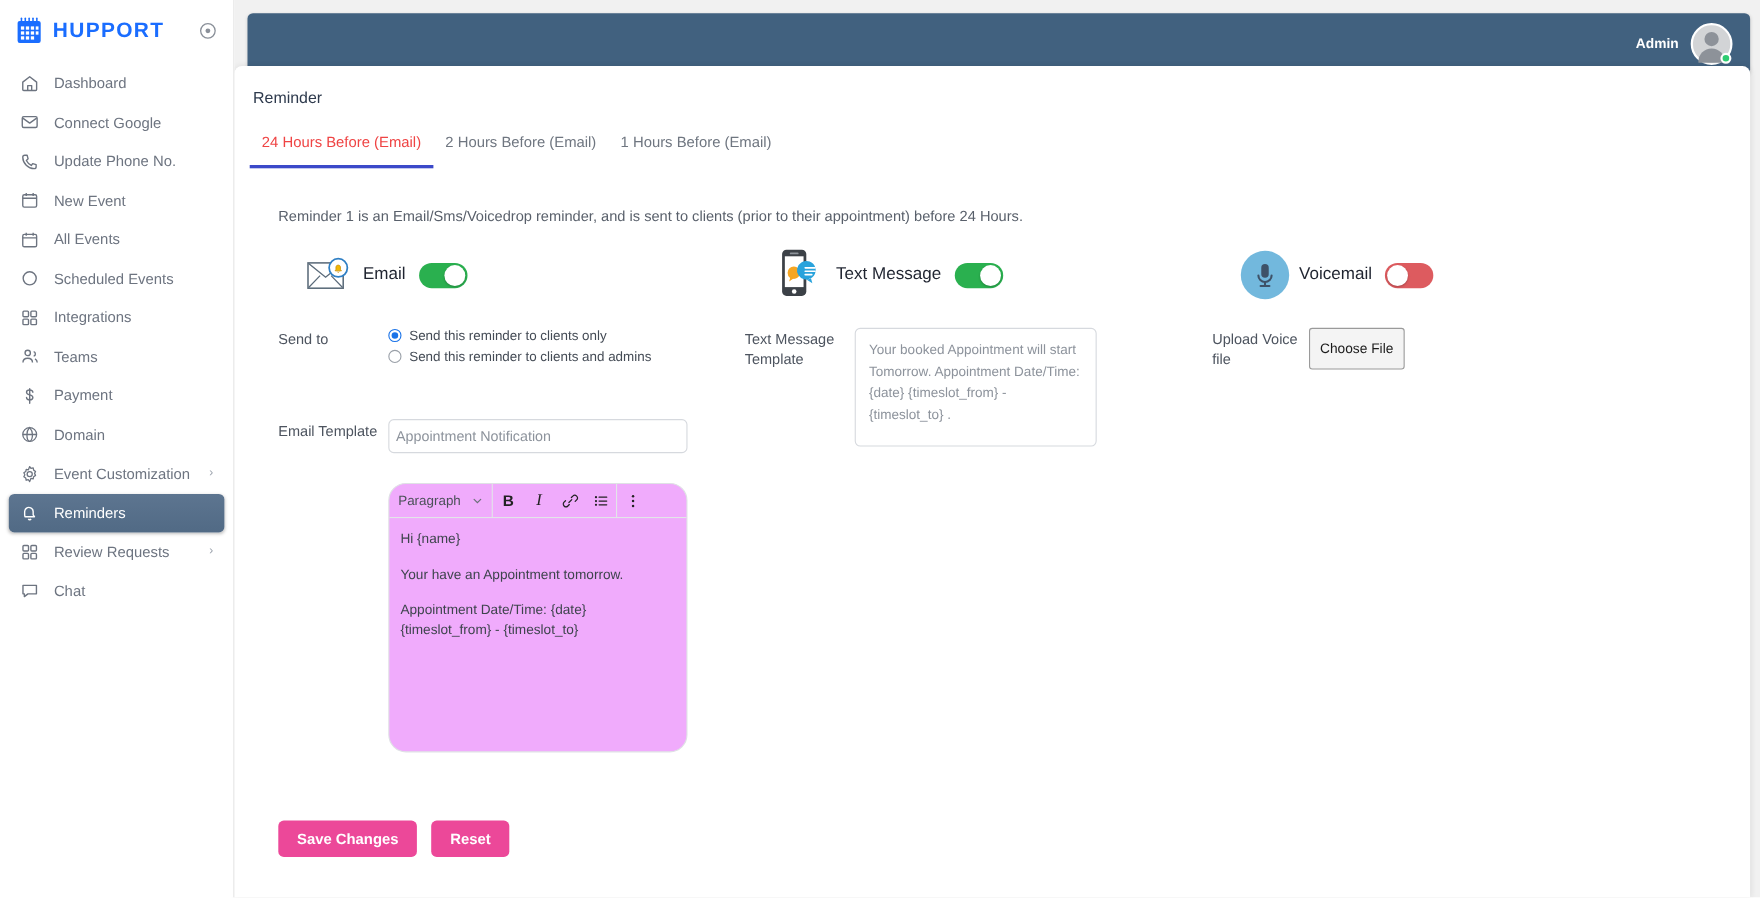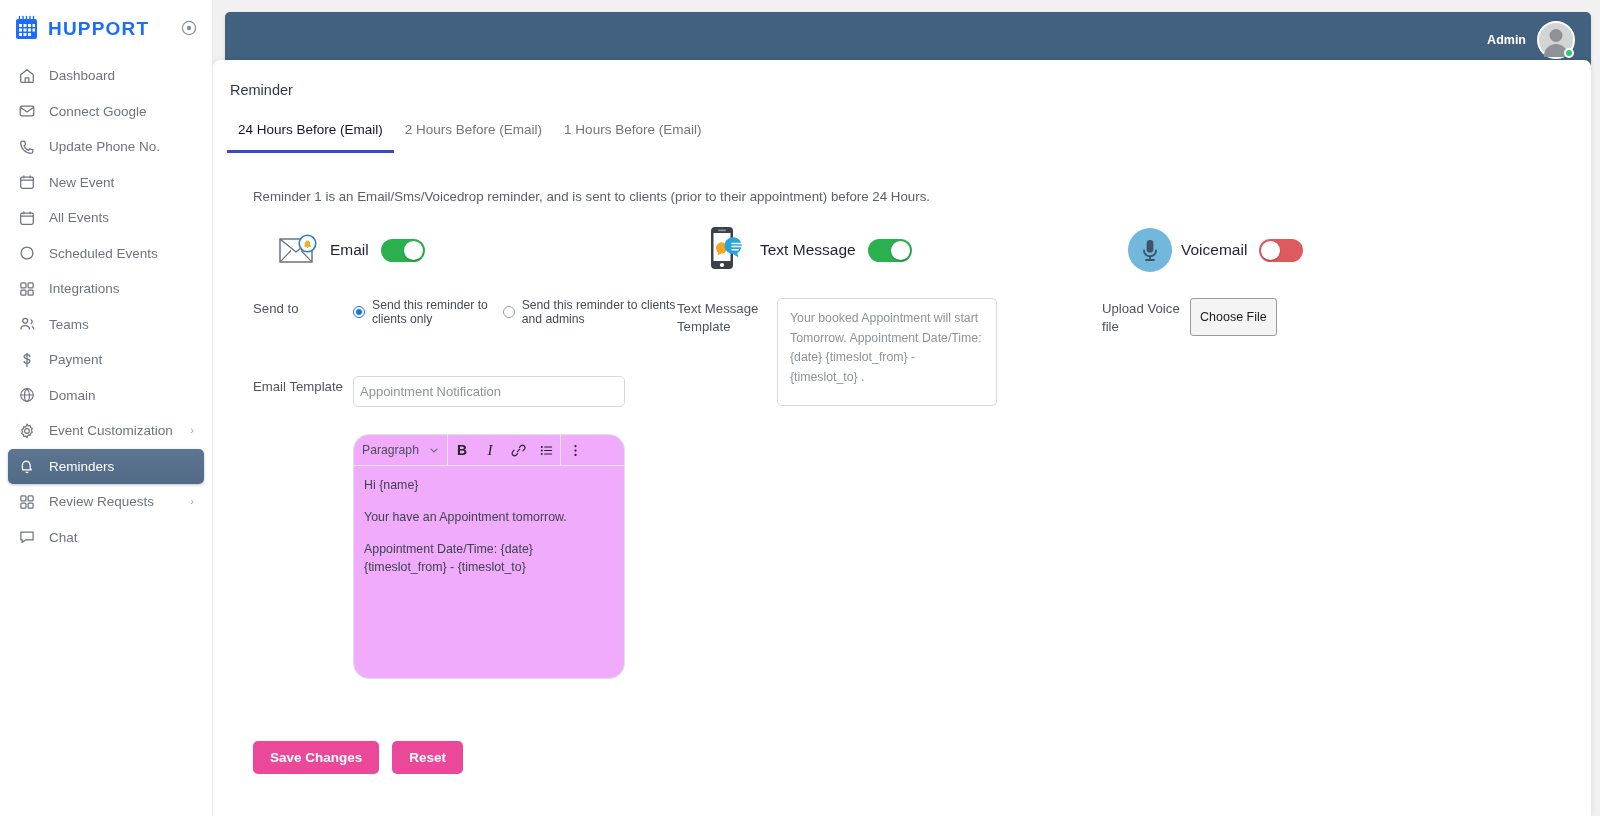--- a/index.html
+++ b/index.html
@@ -141,21 +141,21 @@
     gap: 0;
   }
   .tab {
     font-size: 13.5px;
     color: #6f7680;
     padding: 6px 11px 13px 11px;
     cursor: pointer;
     border-bottom: 3px solid transparent;
     white-space: nowrap;
   }
-  .tab.active { border-bottom-color: #3b49c9; color: #0f172a; }
+  .tab.active { border-bottom-color: #3b49c9; color: #ef4444; }
 
   .body-wrap { padding: 0 0 0 40px; }
 
   .desc {
     font-size: 13.3px; color: #59606b;
     margin-top: 36px;
   }
 
   
   .channels {
@@ -206,21 +206,21 @@
   .col-mid  { width: 425px; }
   .col-right{ width: 300px; }
 
   .field-row { display: flex; }
   .field-label {
     font-size: 13.2px; color: #4d545f;
     width: 100px; flex: 0 0 100px;
     line-height: 1.35;
     padding-top: 2px;
   }
-  .radio-group { display: flex; flex-direction: row; gap: 5px; }
+  .radio-group { display: flex; flex-direction: column; gap: 5px; }
   .radio-line { display: flex; align-items: center; gap: 7px; cursor: pointer; }
   .radio {
     width: 12px; height: 12px; border-radius: 50%;
     border: 1px solid #9aa0a8; background: #fff;
     flex: 0 0 12px; position: relative;
   }
   .radio.checked { border-color: #1a73e8; }
   .radio.checked::after {
     content: ""; position: absolute;
     left: 2px; top: 2px; width: 6px; height: 6px;

